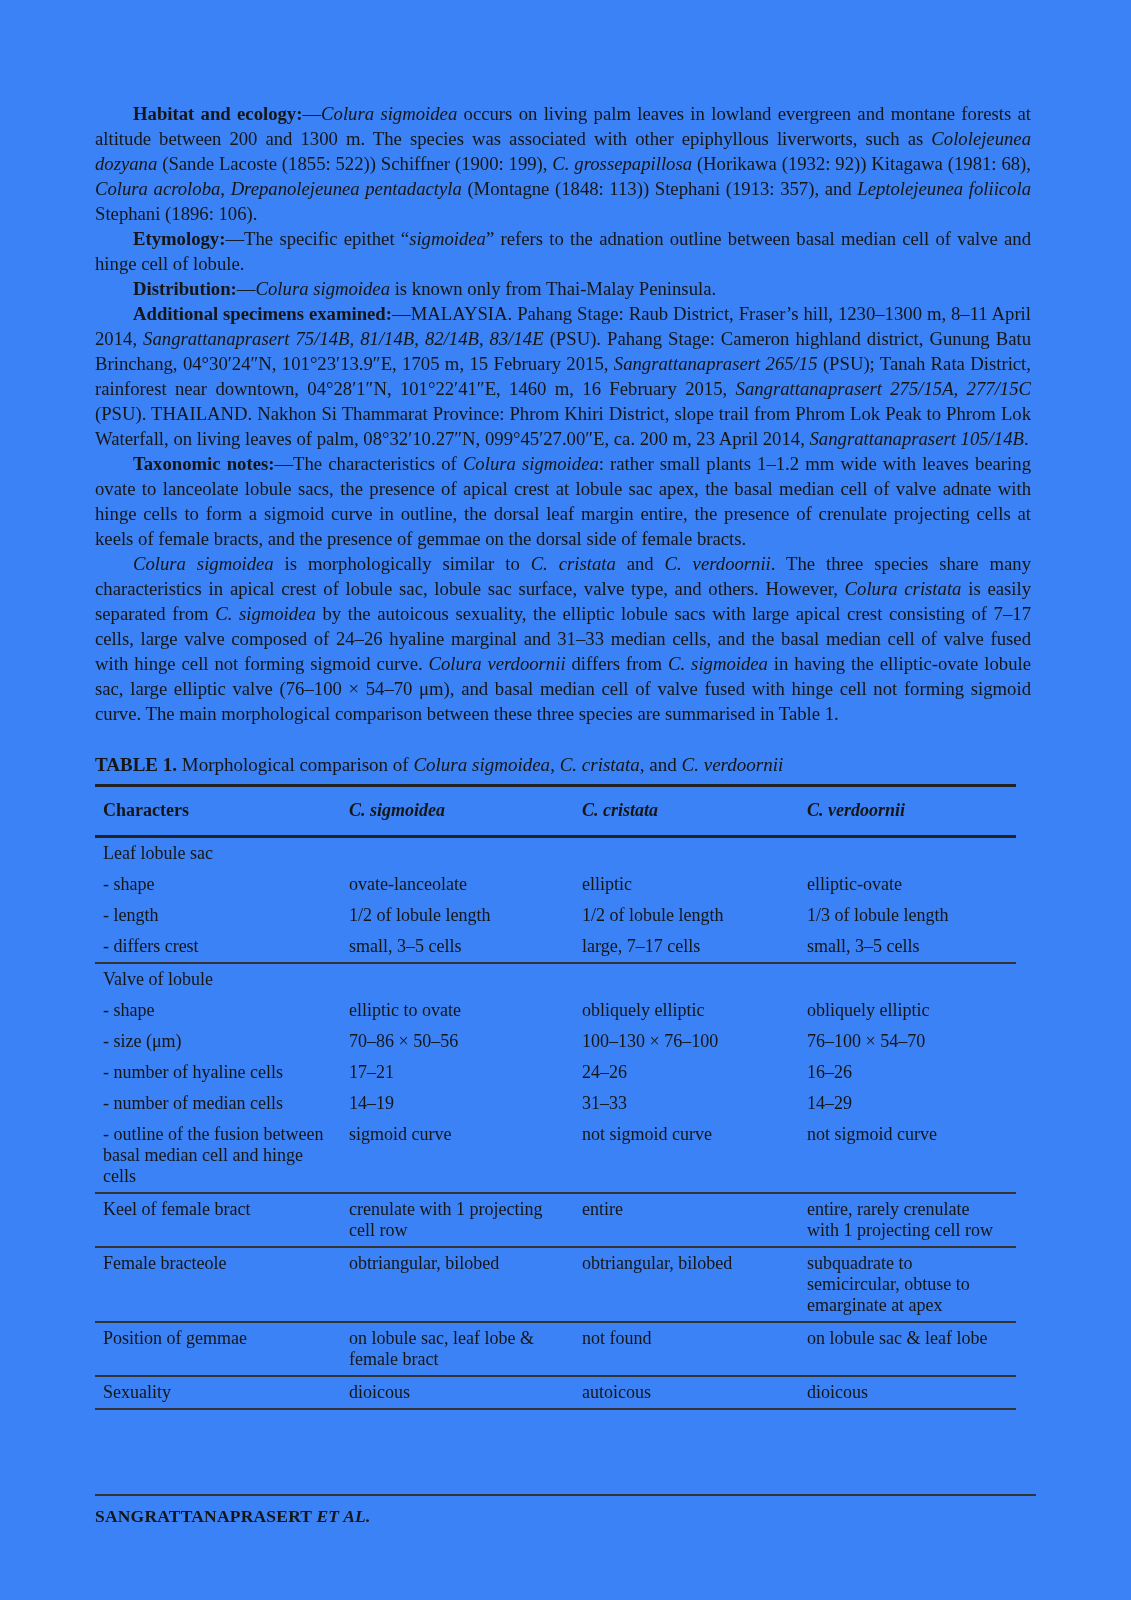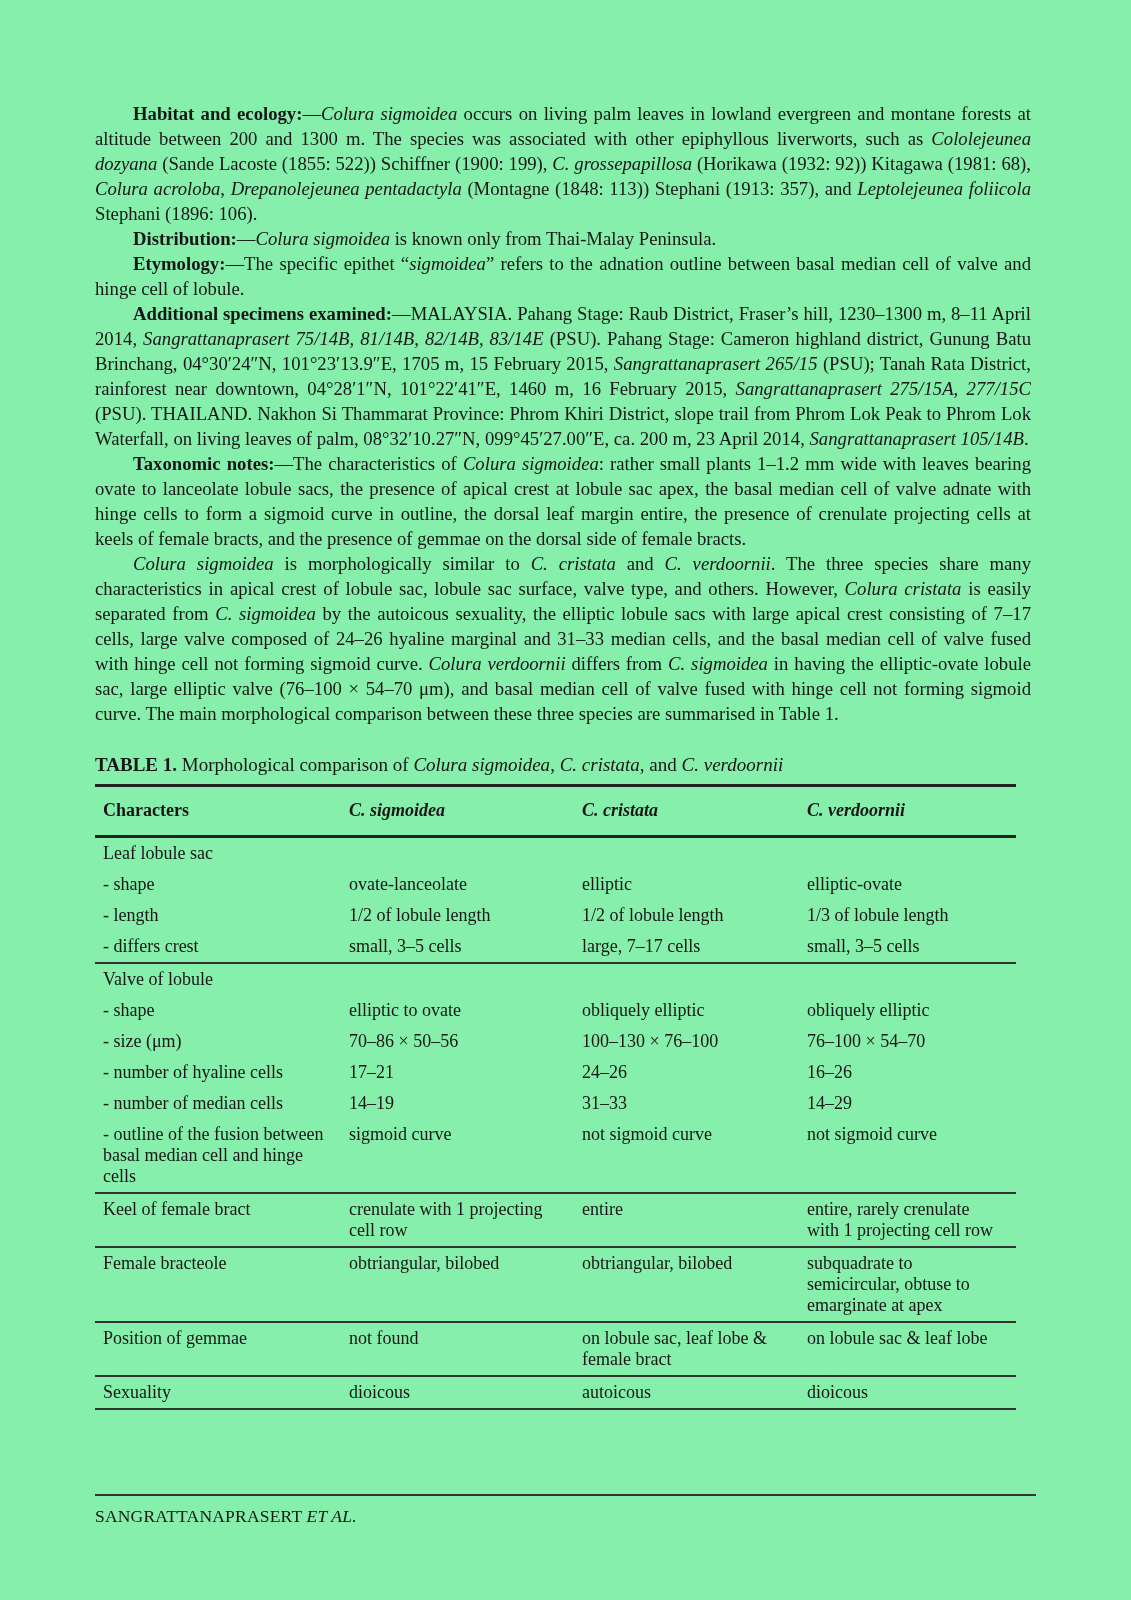--- a/index.html
+++ b/index.html
@@ -6,21 +6,21 @@
   body {
     width: 1131px; height: 1600px;
     background: #ffffff;
     font-family: "Liberation Serif", serif;
     color: #161616;
     -webkit-font-smoothing: antialiased;
   }
   .page {
     position: relative;
     width: 1131px; height: 1600px;
-    background: #86efac;
+    background: #3b82f6;
     overflow: hidden;
   }
   .content {
     position: absolute;
     left: 95px; top: 101px;
     width: 936px;
   }
   .para {
     margin: 0;
     font-size: 18.7px;
@@ -71,31 +71,31 @@
     position: absolute;
     left: 95px; top: 1505px;
     width: 941px;
     display: flex;
     justify-content: space-between;
     align-items: baseline;
     font-size: 17.5px;
     line-height: 23px;
   }
   .footer .bullet { margin: 0 9px; font-size: 14px; }
-  .footer-right { letter-spacing: 0.2px; }
+  .footer-right { letter-spacing: 0.2px; font-weight: bold; }
 </style>
 </head>
 <body>
 
 <div class="page">
   <div class="content">
     <div id="paragraphs">
         <p class="para"><span class="bold">Habitat and ecology:</span><span>—</span><span class="italic">Colura sigmoidea</span><span> occurs on living palm leaves in lowland evergreen and montane forests at altitude between 200 and 1300 m. The species was associated with other epiphyllous liverworts, such as </span><span class="italic">Cololejeunea dozyana</span><span> (Sande Lacoste (1855: 522)) Schiffner (1900: 199), </span><span class="italic">C. grossepapillosa</span><span> (Horikawa (1932: 92)) Kitagawa (1981: 68), </span><span class="italic">Colura acroloba</span><span>, </span><span class="italic">Drepanolejeunea pentadactyla</span><span> (Montagne (1848: 113)) Stephani (1913: 357), and </span><span class="italic">Leptolejeunea foliicola</span><span> Stephani (1896: 106).</span></p>
+        <p class="para"><span class="bold">Etymology:</span><span>—The specific epithet “</span><span class="italic">sigmoidea</span><span>” refers to the adnation outline between basal median cell of valve and hinge cell of lobule.</span></p>
         <p class="para"><span class="bold">Distribution:</span><span>—</span><span class="italic">Colura sigmoidea</span><span> is known only from Thai-Malay Peninsula.</span></p>
-        <p class="para"><span class="bold">Etymology:</span><span>—The specific epithet “</span><span class="italic">sigmoidea</span><span>” refers to the adnation outline between basal median cell of valve and hinge cell of lobule.</span></p>
         <p class="para"><span class="bold">Additional specimens examined:</span><span>—MALAYSIA. Pahang Stage: Raub District, Fraser’s hill, 1230–1300 m, 8–11 April 2014, </span><span class="italic">Sangrattanaprasert 75/14B, 81/14B, 82/14B, 83/14E</span><span> (PSU). Pahang Stage: Cameron highland district, Gunung Batu Brinchang, 04°30′24″N, 101°23′13.9″E, 1705 m, 15 February 2015, </span><span class="italic">Sangrattanaprasert 265/15</span><span> (PSU); Tanah Rata District, rainforest near downtown, 04°28′1″N, 101°22′41″E, 1460 m, 16 February 2015, </span><span class="italic">Sangrattanaprasert 275/15A, 277/15C</span><span> (PSU). THAILAND. Nakhon Si Thammarat Province: Phrom Khiri District, slope trail from Phrom Lok Peak to Phrom Lok Waterfall, on living leaves of palm, 08°32′10.27″N, 099°45′27.00″E, ca. 200 m, 23 April 2014, </span><span class="italic">Sangrattanaprasert 105/14B</span><span>.</span></p>
         <p class="para"><span class="bold">Taxonomic notes:</span><span>—The characteristics of </span><span class="italic">Colura sigmoidea</span><span>: rather small plants 1–1.2 mm wide with leaves bearing ovate to lanceolate lobule sacs, the presence of apical crest at lobule sac apex, the basal median cell of valve adnate with hinge cells to form a sigmoid curve in outline, the dorsal leaf margin entire, the presence of crenulate projecting cells at keels of female bracts, and the presence of gemmae on the dorsal side of female bracts.</span></p>
         <p class="para"><span class="italic">Colura sigmoidea</span><span> is morphologically similar to </span><span class="italic">C. cristata</span><span> and </span><span class="italic">C. verdoornii</span><span>. The three species share many characteristics in apical crest of lobule sac, lobule sac surface, valve type, and others. However, </span><span class="italic">Colura cristata</span><span> is easily separated from </span><span class="italic">C. sigmoidea</span><span> by the autoicous sexuality, the elliptic lobule sacs with large apical crest consisting of 7–17 cells, large valve composed of 24–26 hyaline marginal and 31–33 median cells, and the basal median cell of valve fused with hinge cell not forming sigmoid curve. </span><span class="italic">Colura verdoornii</span><span> differs from </span><span class="italic">C. sigmoidea</span><span> in having the elliptic-ovate lobule sac, large elliptic valve (76–100 × 54–70 μm), and basal median cell of valve fused with hinge cell not forming sigmoid curve. The main morphological comparison between these three species are summarised in Table 1.</span></p>
       </div>
     <p class="caption"><span class="bold">TABLE 1.</span><span> Morphological comparison of </span><span class="italic">Colura sigmoidea</span><span>, </span><span class="italic">C. cristata</span><span>, and </span><span class="italic">C. verdoornii</span></p>
     <div class="tbl">
       <div class="thead">
         <div class="th">Characters</div>
         <div class="th">C. sigmoidea</div>
         <div class="th">C. cristata</div>
@@ -163,22 +163,22 @@
             <div class="tcell c3">entire, rarely crenulate with 1 projecting cell row</div>
           </div>
           <div class="trow rule-after">
             <div class="tcell c0">Female bracteole</div>
             <div class="tcell c1">obtriangular, bilobed</div>
             <div class="tcell c2">obtriangular, bilobed</div>
             <div class="tcell c3">subquadrate to semicircular, obtuse to emarginate at apex</div>
           </div>
           <div class="trow rule-after">
             <div class="tcell c0">Position of gemmae</div>
+            <div class="tcell c1">on lobule sac, leaf lobe &amp; female bract</div>
             <div class="tcell c2">not found</div>
-            <div class="tcell c1">on lobule sac, leaf lobe &amp; female bract</div>
             <div class="tcell c3">on lobule sac &amp; leaf lobe</div>
           </div>
           <div class="trow rule-after">
             <div class="tcell c0">Sexuality</div>
             <div class="tcell c1">dioicous</div>
             <div class="tcell c2">autoicous</div>
             <div class="tcell c3">dioicous</div>
           </div>
         </div>
     </div>

